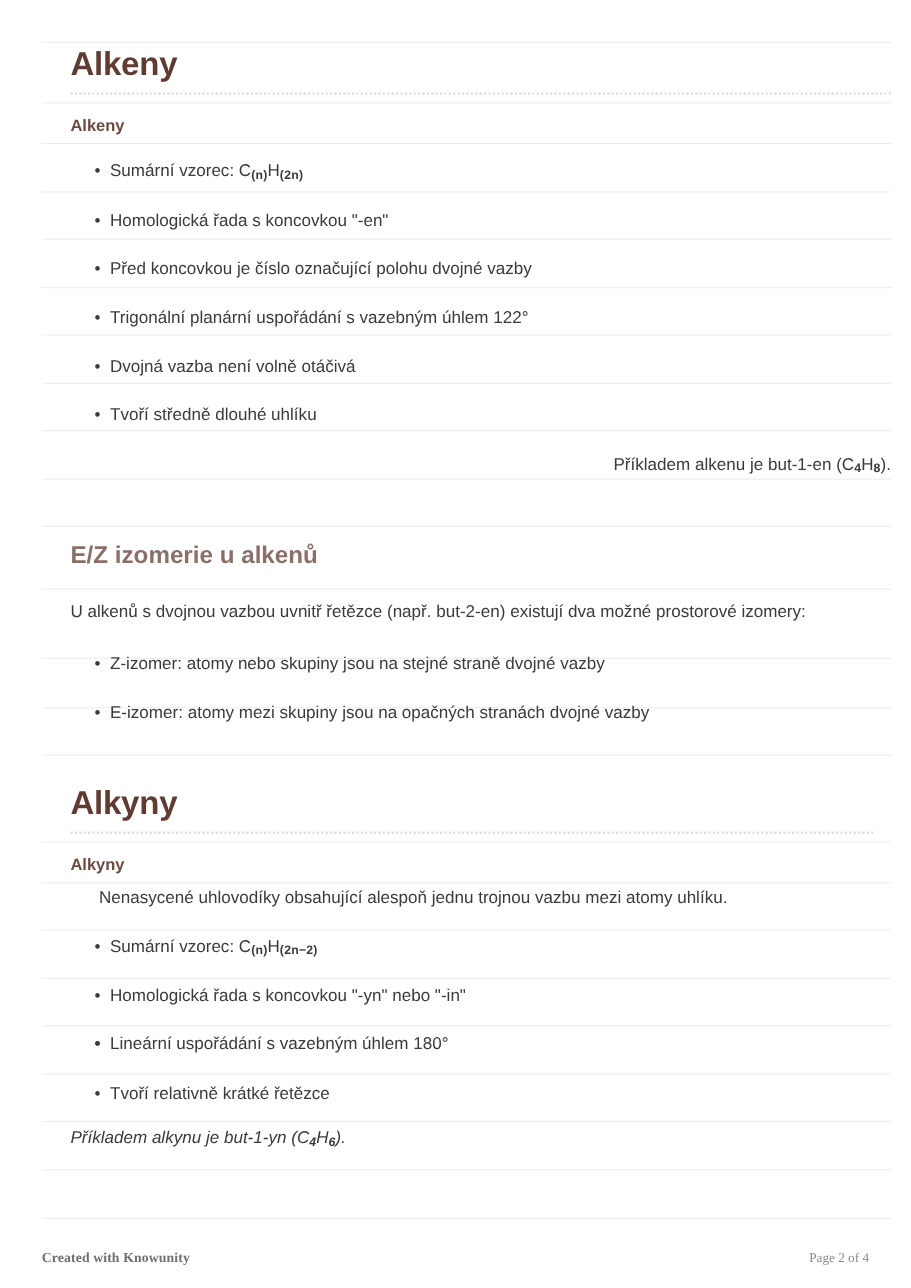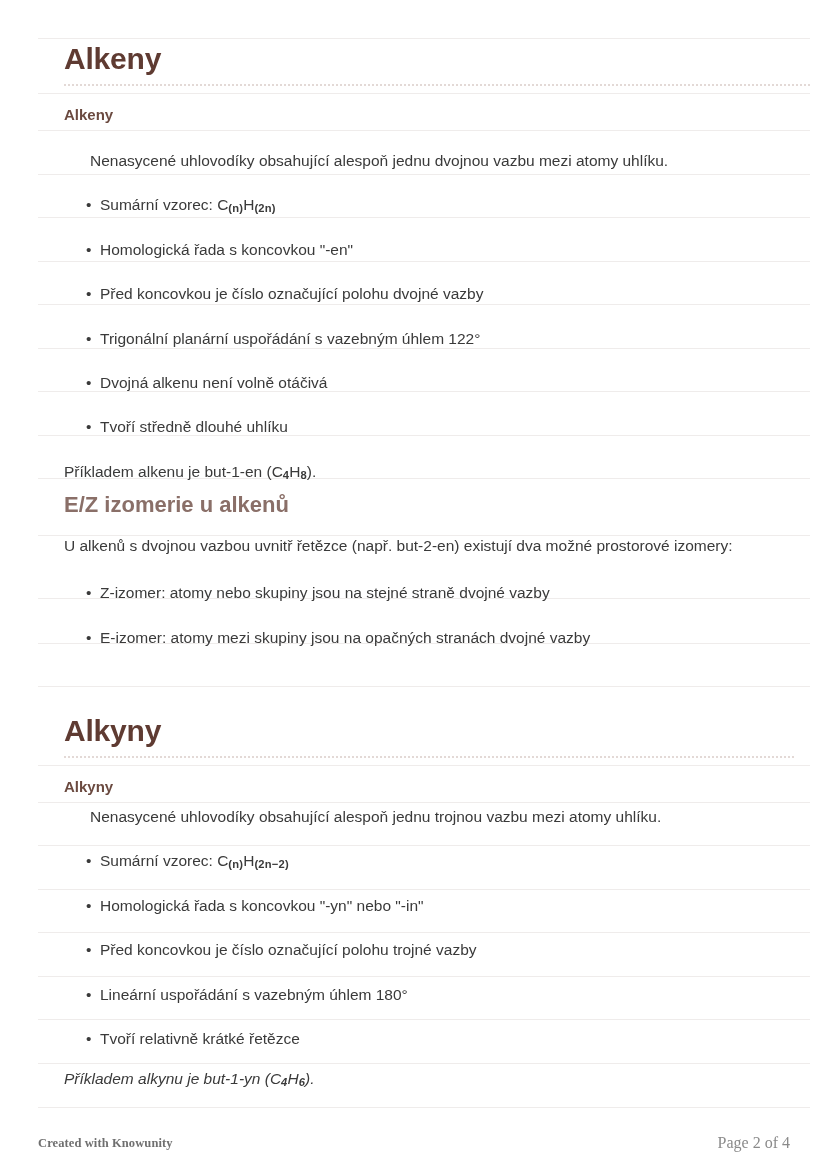--- a/index.html
+++ b/index.html
@@ -125,21 +125,21 @@
   }
   .footer-left {
     font-family: "Liberation Serif", serif;
     font-weight: bold;
     font-size: 12.5px;
     color: #6f6f6f;
     letter-spacing: 0.1px;
   }
   .footer-right {
     font-family: "Liberation Serif", serif;
-    font-size: 16px;
+    font-size: 12px;
     color: #8a8a8a;
   }
 </style>
 </head>
 <body>
 
 <div class="page">
 
   <div class="rule" style="top:38px;"></div>
   <div class="rule" style="top:93px;"></div>
@@ -166,21 +166,20 @@
   <div class="rule" style="top:1063px;"></div>
   <div class="rule" style="top:1107px;"></div>
 
   <div class="content" style="position:absolute; top:44px; left:0; right:0;">
 
     <h1 class="h1">Alkeny</h1>
     <div class="h1-rule"></div>
 
     <h3 class="h3" style="margin-top:20px;">Alkeny</h3>
 
-    <p class="para indent" style="margin-top:25px;">Nenasycené uhlovodíky obsahující alespoň jednu dvojnou vazbu mezi atomy uhlíku.</p>
 
     <p class="bullet" style="margin-top:20px;">
       <span class="dot">•</span>
       <span>Sumární vzorec: C</span><sub>(n)</sub><span>H</span><sub>(2n)</sub>
     </p>
 
     <p class="bullet" style="margin-top:21px;">
       <span class="dot">•</span>
       <span>Homologická řada s koncovkou "-en"</span>
     </p>
@@ -190,38 +189,38 @@
       <span>Před koncovkou je číslo označující polohu dvojné vazby</span>
     </p>
 
     <p class="bullet" style="margin-top:21px;">
       <span class="dot">•</span>
       <span>Trigonální planární uspořádání s vazebným úhlem 122°</span>
     </p>
 
     <p class="bullet" style="margin-top:21px;">
       <span class="dot">•</span>
-      <span>Dvojná alkenu není volně otáčivá</span>
+      <span>Dvojná vazba není volně otáčivá</span>
     </p>
 
     <p class="bullet" style="margin-top:21px;">
       <span class="dot">•</span>
       <span>Tvoří středně dlouhé uhlíku</span>
     </p>
 
-    <p class="para flush" style="margin-top:22px;">
+    <p class="para flush" style="margin-top:22px;text-align:right;">
       <span>Příkladem alkenu je but-1-en (C</span><sub>4</sub><span>H</span><sub>8</sub><span>).</span>
     </p>
   </div>
 
   <div class="content" style="position:absolute; top:492px; left:0; right:0;">
 
     <h2 class="h2">E/Z izomerie u alkenů</h2>
 
-    <p class="para flush" style="margin-top:17px; max-width:715px;">U alkenů s dvojnou vazbou uvnitř řetězce (např. but-2-en) existují dva možné prostorové izomery:</p>
+    <p class="para flush" style="margin-top:28px; max-width:715px;">U alkenů s dvojnou vazbou uvnitř řetězce (např. but-2-en) existují dva možné prostorové izomery:</p>
 
     <p class="bullet" style="margin-top:23px;">
       <span class="dot">•</span>
       <span>Z-izomer: atomy nebo skupiny jsou na stejné straně dvojné vazby</span>
     </p>
 
     <p class="bullet" style="margin-top:21px;">
       <span class="dot">•</span>
       <span>E-izomer: atomy mezi skupiny jsou na opačných stranách dvojné vazby</span>
     </p>
@@ -241,21 +240,20 @@
       <span>Sumární vzorec: C</span><sub>(n)</sub><span>H</span><sub>(2n−2)</sub>
     </p>
 
     <p class="bullet" style="margin-top:21px;">
       <span class="dot">•</span>
       <span>Homologická řada s koncovkou "-yn" nebo "-in"</span>
     </p>
 
     <p class="bullet" style="margin-top:21px;">
       <span class="dot">•</span>
-      <span>Před koncovkou je číslo označující polohu trojné vazby</span>
     </p>
 
     <p class="bullet" style="margin-top:21px;">
       <span class="dot">•</span>
       <span>Lineární uspořádání s vazebným úhlem 180°</span>
     </p>
 
     <p class="bullet" style="margin-top:21px;">
       <span class="dot">•</span>
       <span>Tvoří relativně krátké řetězce</span>

